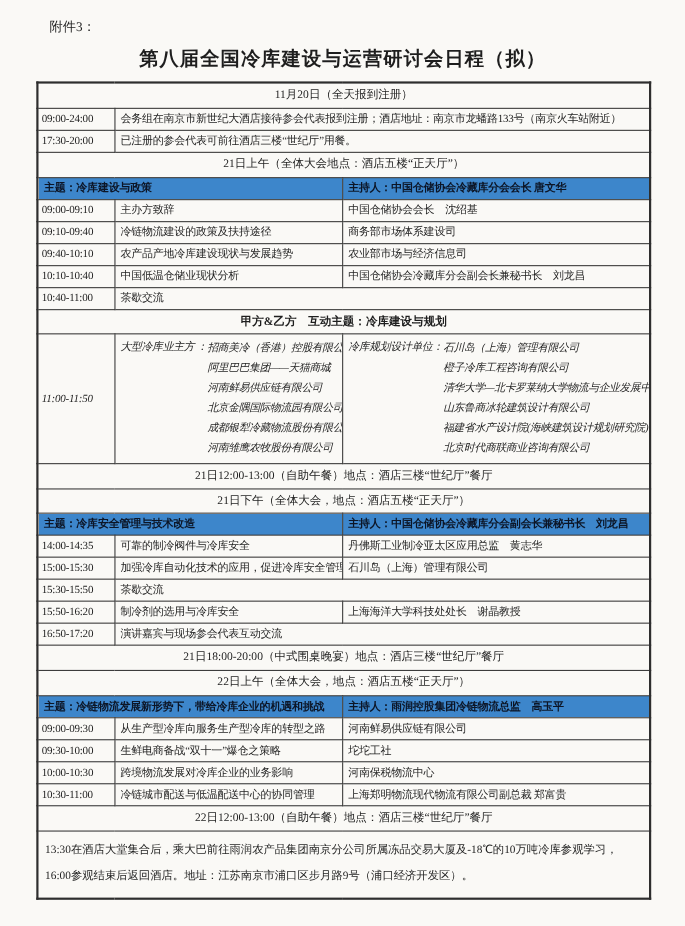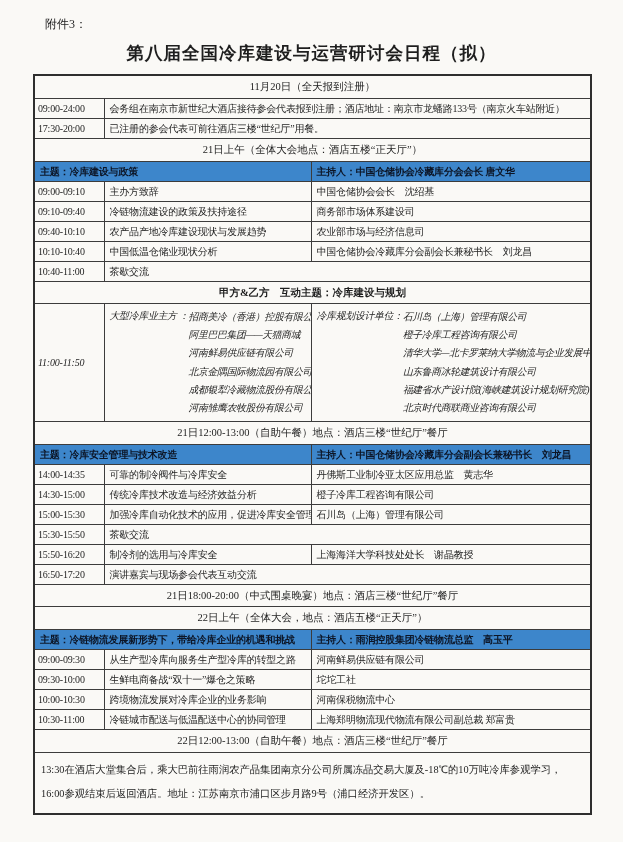--- a/index.html
+++ b/index.html
@@ -120,35 +120,33 @@
                 <div class="li">北京时代商联商业咨询有限公司</div>
               </div>
         </div>
       </td>
     </tr>
 
     <tr class="band">
       <td colspan="3">21日12:00-13:00（自助午餐）地点：酒店三楼“世纪厅”餐厅</td>
     </tr>
 
+    <tr class="band">
+      <td colspan="3">21日下午（全体大会，地点：酒店五楼“正天厅”）</td>
+    </tr>
     <tr class="blue">
       <td colspan="2">主题：冷库安全管理与技术改造</td>
       <td>主持人：中国仓储协会冷藏库分会副会长兼秘书长　刘龙昌</td>
     </tr>
     <tr>
       <td class="time">14:00-14:35</td>
       <td class="topic">可靠的制冷阀件与冷库安全</td>
       <td class="speaker">丹佛斯工业制冷亚太区应用总监　黄志华</td>
     </tr>
     <tr>
-      <td class="time">14:30-15:00</td>
-      <td class="topic">传统冷库技术改造与经济效益分析</td>
-      <td class="speaker">橙子冷库工程咨询有限公司</td>
-    </tr>
-    <tr>
       <td class="time">15:00-15:30</td>
       <td class="topic">加强冷库自动化技术的应用，促进冷库安全管理</td>
       <td class="speaker">石川岛（上海）管理有限公司</td>
     </tr>
     <tr>
       <td class="time">15:30-15:50</td>
       <td colspan="2">茶歇交流</td>
     </tr>
     <tr>
       <td class="time">15:50-16:20</td>

